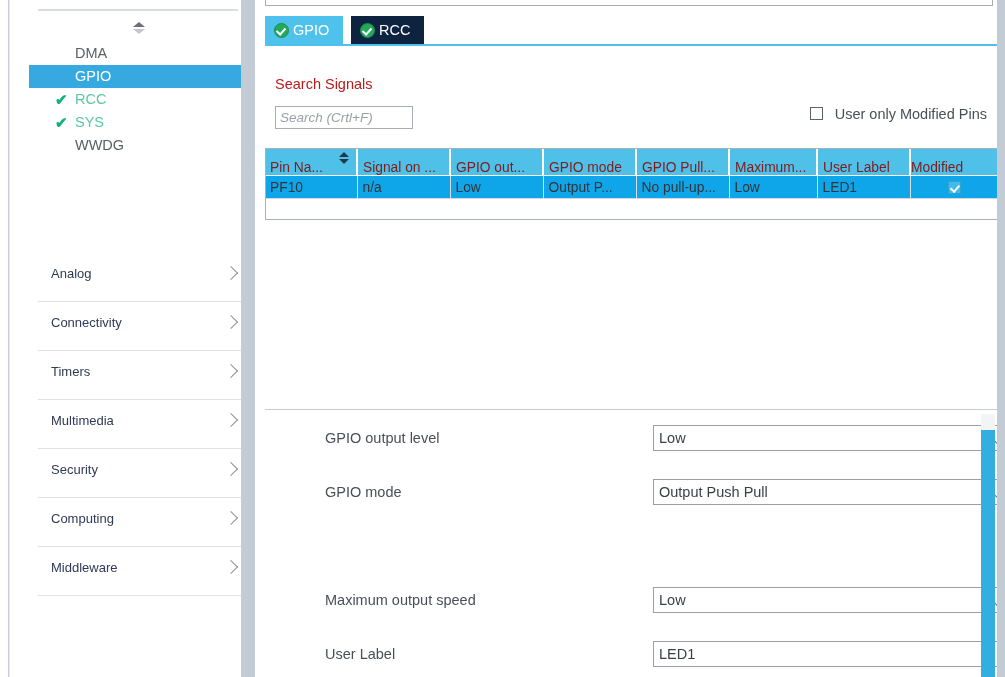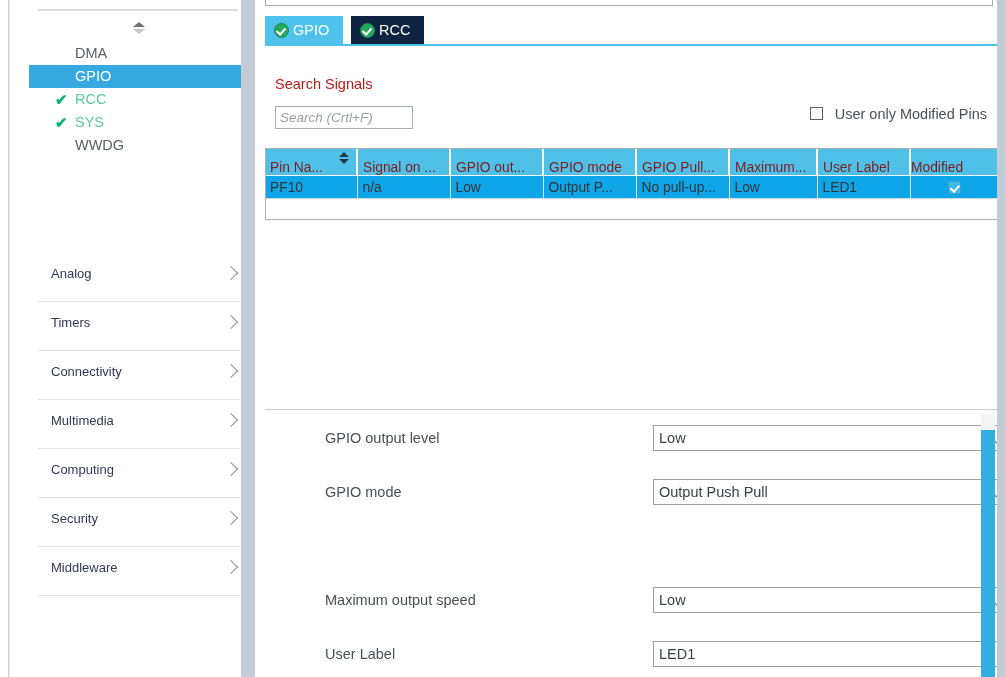--- a/index.html
+++ b/index.html
@@ -431,37 +431,37 @@
           <span>WWDG</span>
         </div>
       </div>
 
       <div class="cat-list">
         <div class="cat-row">
           <span class="cat-label">Analog</span>
           <span class="cat-chevron"></span>
         </div>
         <div class="cat-row">
+          <span class="cat-label">Connectivity</span>
+          <span class="cat-chevron"></span>
+        </div>
+        <div class="cat-row">
           <span class="cat-label">Timers</span>
           <span class="cat-chevron"></span>
         </div>
         <div class="cat-row">
-          <span class="cat-label">Connectivity</span>
-          <span class="cat-chevron"></span>
-        </div>
-        <div class="cat-row">
           <span class="cat-label">Multimedia</span>
           <span class="cat-chevron"></span>
         </div>
         <div class="cat-row">
+          <span class="cat-label">Security</span>
+          <span class="cat-chevron"></span>
+        </div>
+        <div class="cat-row">
           <span class="cat-label">Computing</span>
-          <span class="cat-chevron"></span>
-        </div>
-        <div class="cat-row">
-          <span class="cat-label">Security</span>
           <span class="cat-chevron"></span>
         </div>
         <div class="cat-row">
           <span class="cat-label">Middleware</span>
           <span class="cat-chevron"></span>
         </div>
       </div>
     </div>
   </div>
 

